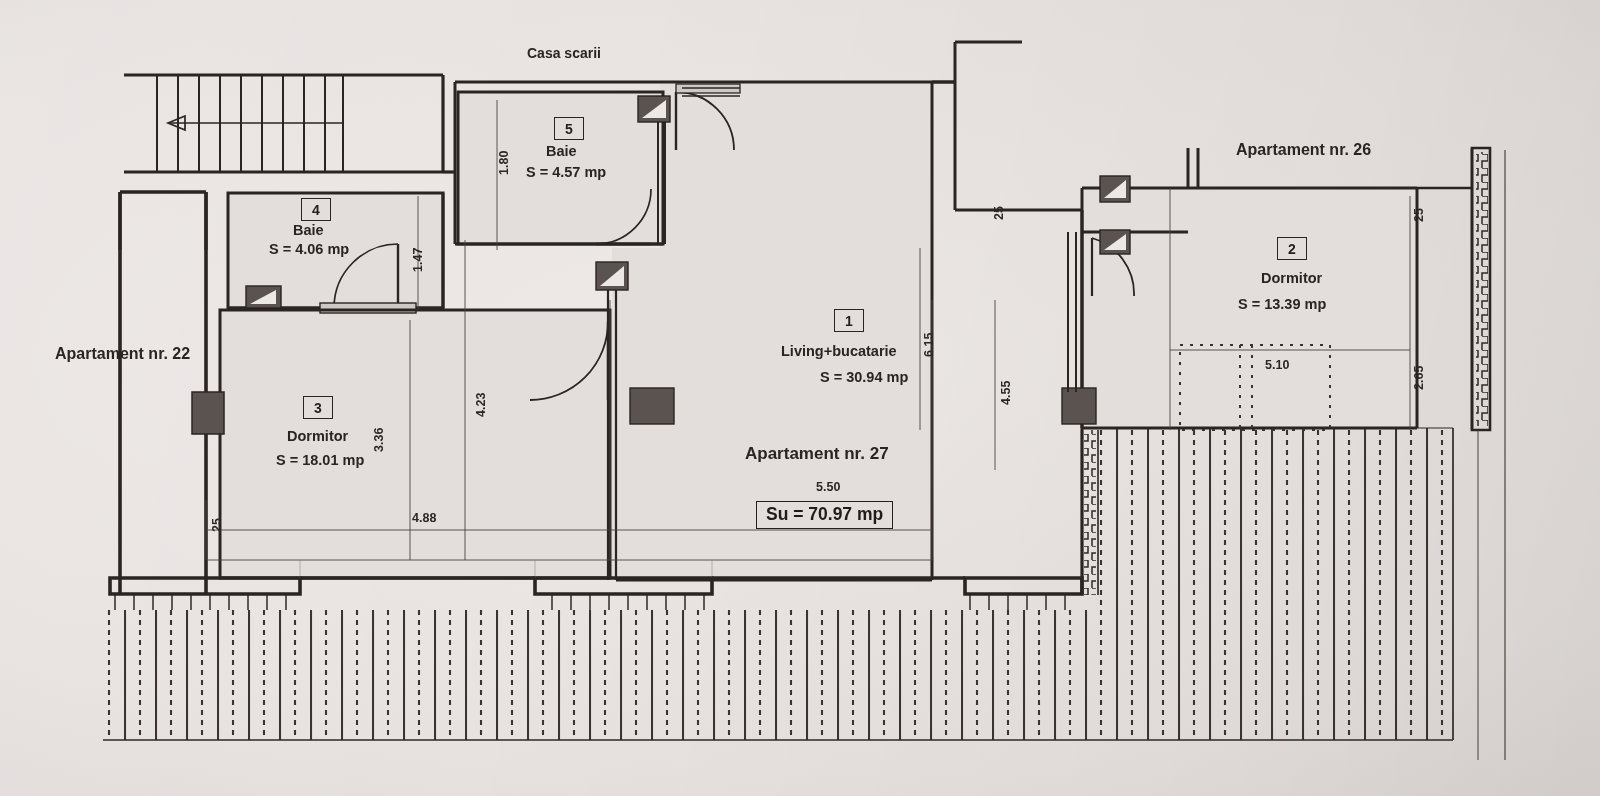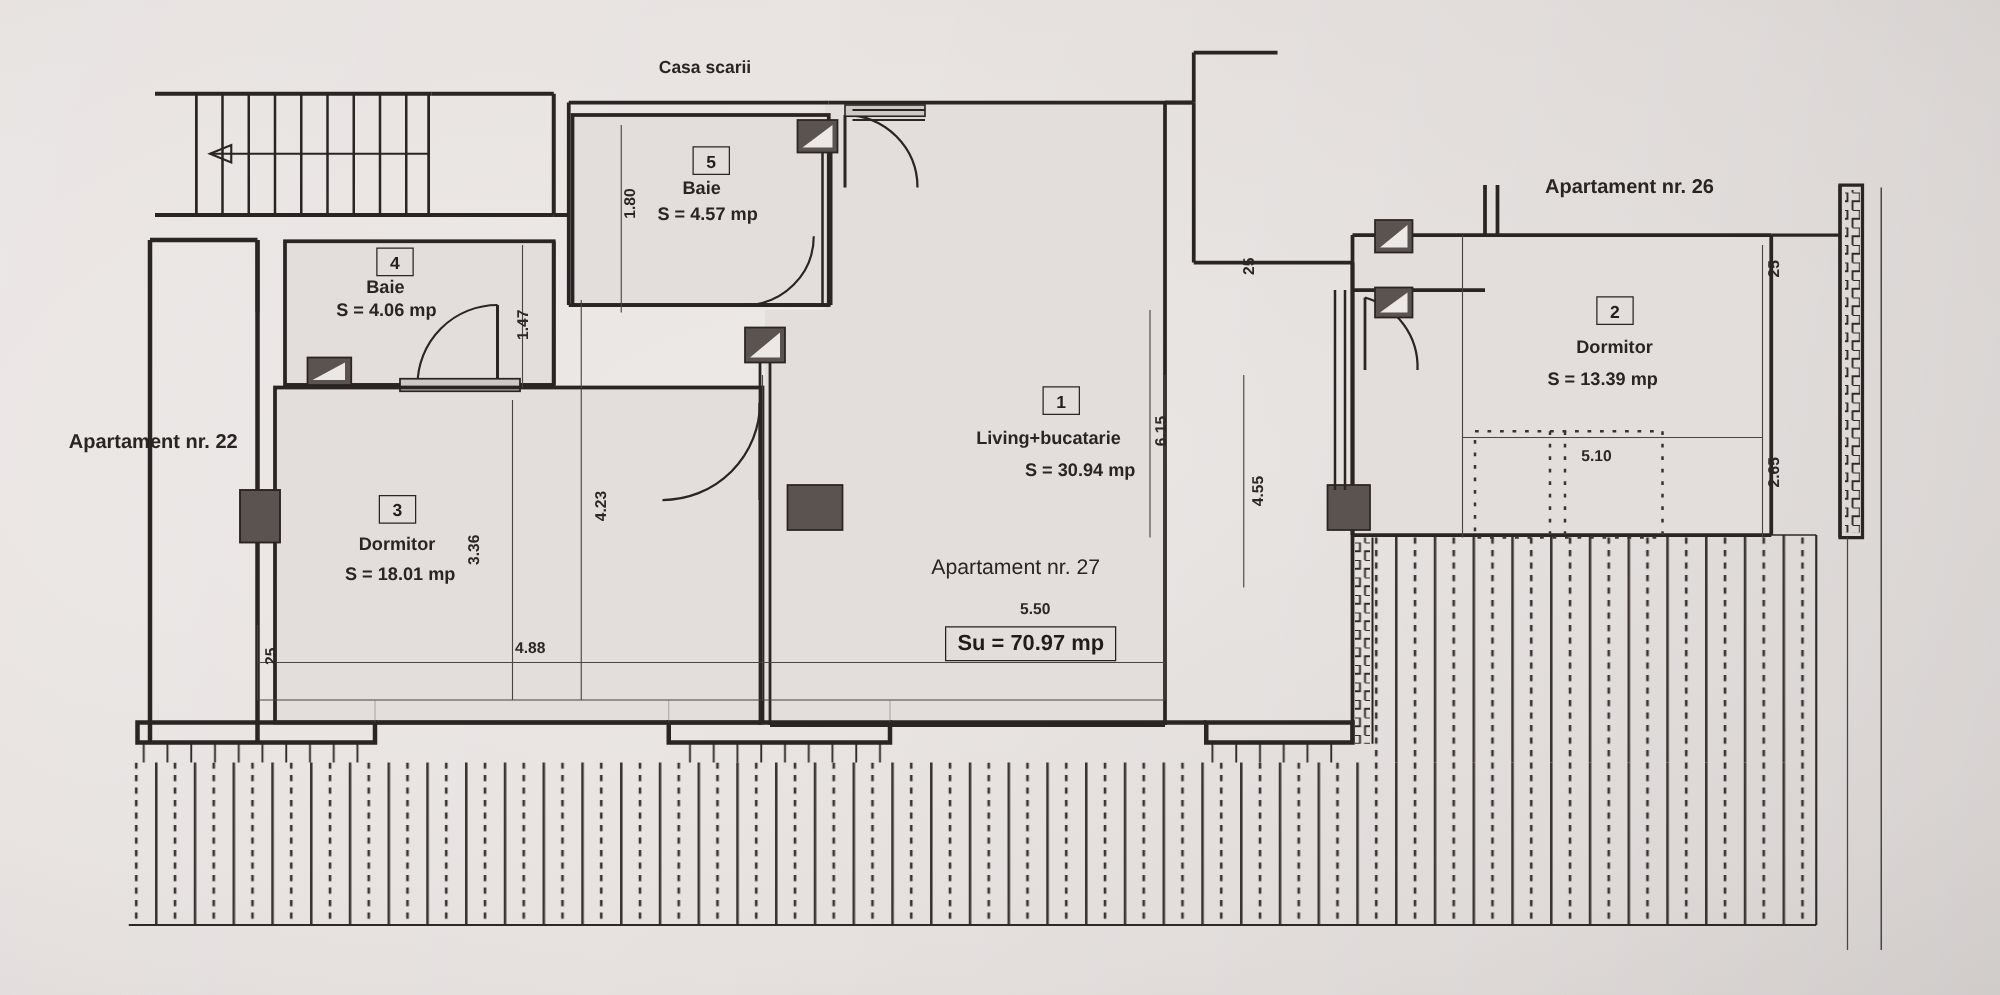--- a/index.html
+++ b/index.html
@@ -23,21 +23,21 @@
       letter-spacing:0.02em;}
 
   .lbl{position:absolute;color:#2a2422;font-family:"Liberation Sans",sans-serif;
        white-space:nowrap;}
   .rnum{position:absolute;border:1.6px solid #2a2422;background:transparent;
         display:flex;align-items:center;justify-content:center;
         font-size:14px;font-weight:600;color:#241f1d;line-height:1;}
   .rname{font-size:14.5px;font-weight:700;text-align:center;}
   .rarea{font-size:14.5px;font-weight:700;text-align:center;}
   .aptlbl{font-size:16px;font-weight:600;}
-  .apt27{font-size:17px;font-weight:400;}
+  .apt27{font-size:17px;font-weight:700;}
   .sutotal{position:absolute;border:1.8px solid #24201e;padding:2px 9px 3px 9px;
            font-size:17.5px;font-weight:700;color:#201c1a;background:transparent;}
   .dim{position:absolute;font-size:12.5px;font-weight:600;color:#2c2624;
        white-space:nowrap;}
   .dimv{transform:rotate(-90deg);transform-origin:left top;}
   .scarii{font-size:14px;font-weight:700;}
 </style>
 </head>
 <body>
 

